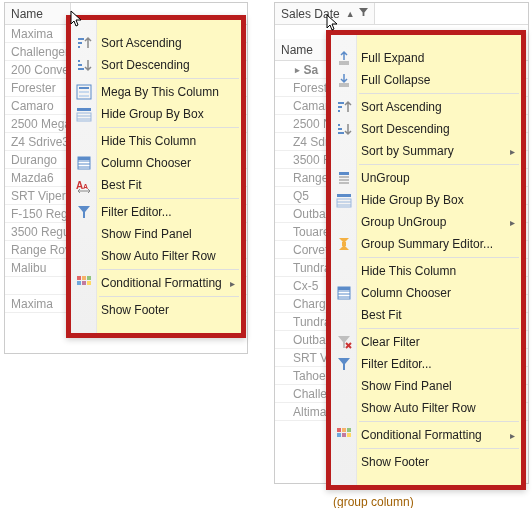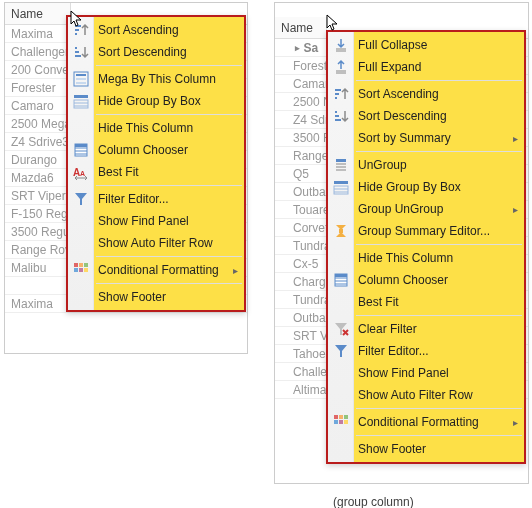--- a/index.html
+++ b/index.html
@@ -44,24 +44,24 @@
     white-space: nowrap; overflow: hidden;
   }
   .row.group {
     color: #888; font-weight: bold;
     display: flex; align-items: center;
   }
   .group-caret { margin: 0 4px 0 14px; font-size: 9px; color: #888; }
 
   .menu {
     position: absolute;
-    background: #fde047;
-    border: 2px solid #b91c1c;
+    background: #fef9c3;
+    border: 5px solid #b91c1c;
     box-shadow: 0 2px 6px rgba(0,0,0,0.18);
-    padding: 2px 0;
+    padding: 12px 0;
     z-index: 10;
   }
   .menu.left-menu { left: 66px; top: 15px; width: 180px; }
   .menu.right-menu { left: 326px; top: 30px; width: 200px; }
   .menu-gutter {
     position: absolute; left: 0; top: 0; bottom: 0;
     width: 26px;
     background: linear-gradient(#f6f6f6,#f0f0f0);
     border-right: 1px solid #e6e6e6;
   }
@@ -93,21 +93,21 @@
   .cursor-arrow {
     position: absolute;
     z-index: 20;
     width: 14px; height: 18px;
     pointer-events: none;
   }
 
   .caption {
     position: absolute;
     left: 333px; top: 495px;
-    color: #404040;
+    color: #a16207;
     font-size: 12px;
   }
 </style>
 </head>
 <body>
 
 <div class="panel left">
   <div class="col-headers">
     <div class="col-header" style="width:66px">
       <span>Name</span>
@@ -127,20 +127,31 @@
       <div class="row">F-150 Reg</div>
       <div class="row">3500 Regu</div>
       <div class="row">Range Rov</div>
       <div class="row">Malibu</div>
       <div class="row"></div>
       <div class="row">Maxima</div>
     </div>
 </div>
 
 <div class="panel right">
+  <div class="col-headers">
+    <div class="col-header" style="width:100px">
+      <span>Sales Date</span>
+      <span class="sort-icon">▲</span>
+      <span class="filter-icon">
+        <svg width="9" height="9" viewBox="0 0 10 10">
+            <path d="M0 0 L10 0 L6 5 L6 9 L4 9 L4 5 Z" fill="#666"></path>
+          </svg>
+      </span>
+    </div>
+  </div>
   <div style="height:14px"></div>
   <div class="col-headers">
     <div class="col-header" style="width:52px">
       <span>Name</span>
     </div>
   </div>
   <div class="rows" id="right-rows">
     <div class="row group">
       <span class="group-caret">▸</span>
       <span>Sa</span>
@@ -293,39 +304,39 @@
       <span>Show Footer</span>
     </div>
   </div>
 
 <div class="menu right-menu" id="right-menu">
   <div class="menu-gutter"></div>
 <div class="menu-item">
       <span class="menu-icon">
         <svg width="16" height="16" viewBox="0 0 16 16">
           <g>
+            <path d="M8 2 L8 10 M5 5 L8 2 L11 5" stroke="#5b8bc9" stroke-width="1.5" fill="none"></path>
+            <line x1="3" y1="12" x2="13" y2="12" stroke="#888"></line>
+            <line x1="3" y1="14" x2="13" y2="14" stroke="#888"></line>
+          </g>
+        </svg>
+      </span>
+      <span>Full Expand</span>
+    </div>
+    <div class="menu-item">
+      <span class="menu-icon">
+        <svg width="16" height="16" viewBox="0 0 16 16">
+          <g>
             <path d="M8 10 L8 2 M5 7 L8 10 L11 7" stroke="#5b8bc9" stroke-width="1.5" fill="none"></path>
             <line x1="3" y1="12" x2="13" y2="12" stroke="#888"></line>
             <line x1="3" y1="14" x2="13" y2="14" stroke="#888"></line>
           </g>
         </svg>
       </span>
       <span>Full Collapse</span>
-    </div>
-    <div class="menu-item">
-      <span class="menu-icon">
-        <svg width="16" height="16" viewBox="0 0 16 16">
-          <g>
-            <path d="M8 2 L8 10 M5 5 L8 2 L11 5" stroke="#5b8bc9" stroke-width="1.5" fill="none"></path>
-            <line x1="3" y1="12" x2="13" y2="12" stroke="#888"></line>
-            <line x1="3" y1="14" x2="13" y2="14" stroke="#888"></line>
-          </g>
-        </svg>
-      </span>
-      <span>Full Expand</span>
     </div>
     <div class="menu-sep"></div>
     <div class="menu-item">
       <span class="menu-icon">
         <svg width="16" height="16" viewBox="0 0 16 16">
           <g>
             <rect x="2" y="3" width="6" height="2" fill="#5b8bc9"></rect>
             <rect x="2" y="7" width="4" height="2" fill="#5b8bc9"></rect>
             <rect x="2" y="11" width="2" height="2" fill="#5b8bc9"></rect>
             <path d="M12 13 L12 3 M9 6 L12 3 L15 6" stroke="#8a8a8a" stroke-width="1.5" fill="none"></path>

